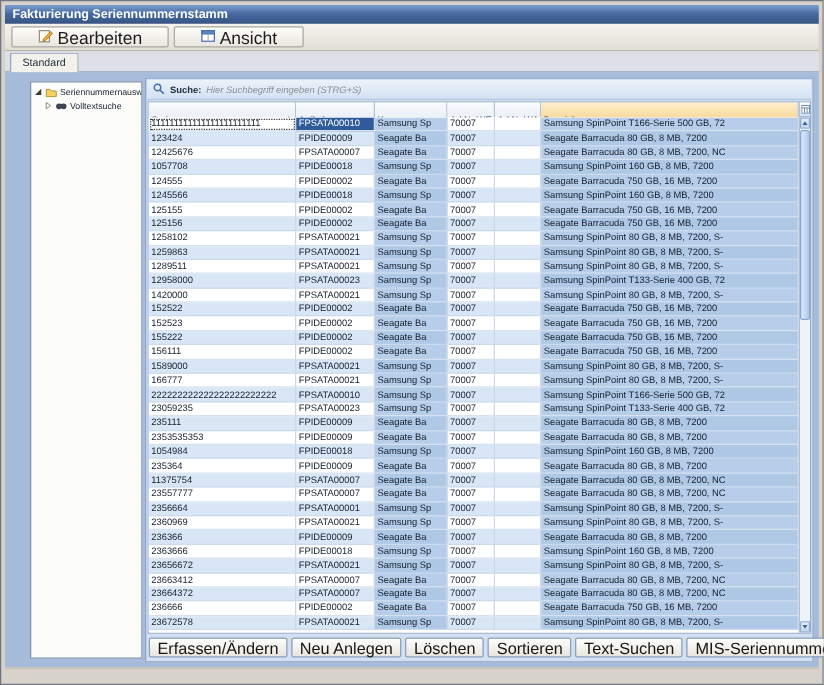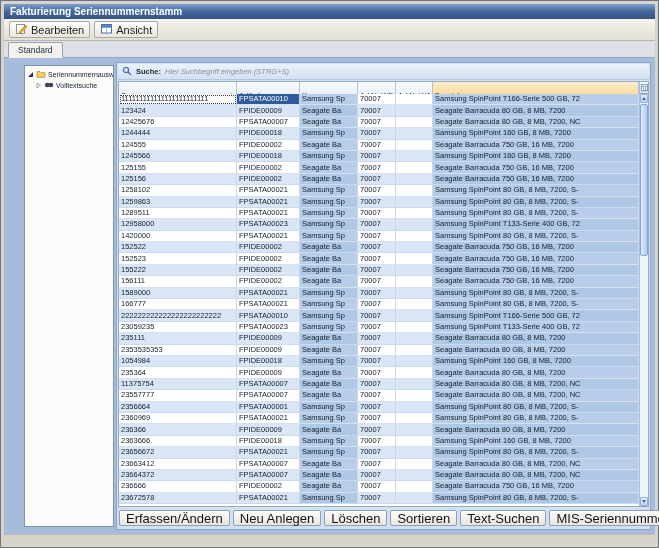--- a/index.html
+++ b/index.html
@@ -9,22 +9,22 @@
   .frame { position:absolute; inset:0; border:1px solid #6f7483; background:#d7d3ca; }
 
   .titlebar { position:absolute; left:3px; top:3px; right:3px; height:16px;
     background:linear-gradient(180deg,#7d9ecf 0%,#46699f 45%,#34517f 100%);
     color:#fff; font-size:10px; font-weight:bold; line-height:15px; padding-left:6px;
     white-space:nowrap; }
 
   .toolbar { position:absolute; left:3px; top:18px; right:3px; height:22px;
     background:linear-gradient(180deg,#f5f3ed,#e2dfd6); border-bottom:1px solid #b9b5aa;
     display:flex; align-items:center; padding-left:5px; gap:4px; }
-  .tb-btn { display:inline-flex; align-items:center; gap:3px; height:17px; padding:0 5px;
-    font-size:11px; color:#1d1d1d; background:linear-gradient(180deg,#fdfdfa,#e9e6de);
+  .tb-btn { display:inline-flex; align-items:center; gap:3px; height:17px; padding:0 20px;
+    font-size:14px; color:#1d1d1d; background:linear-gradient(180deg,#fdfdfa,#e9e6de);
     border:1px solid #a8a9a2; border-radius:2px; font-family:"Liberation Sans",sans-serif; cursor:default; }
 
   .tabstrip { position:absolute; left:3px; top:40px; right:3px; height:17px;
     background:#dde1e7; border-bottom:1px solid #8fa6c4; }
   .tab { position:absolute; left:4px; bottom:-1px; height:16px; padding:0 9px;
     background:#f2f1ec; border:1px solid #93a3b8; border-bottom:1px solid #f2f1ec;
     border-radius:2px 2px 0 0; font-size:8.5px; line-height:14px; color:#1c2b3a; }
 
   .content { position:absolute; left:3px; top:57px; right:3px; bottom:13px; background:#a6bcda; }
 
@@ -223,21 +223,21 @@
             </div>
             <div class="grid-row">
               <div class="cell c0">12425676</div>
               <div class="cell c1">FPSATA00007</div>
               <div class="cell c2">Seagate Ba</div>
               <div class="cell c3">70007</div>
               <div class="cell c4"></div>
               <div class="cell c5">Seagate Barracuda 80 GB, 8 MB, 7200, NC</div>
             </div>
             <div class="grid-row alt">
-              <div class="cell c0">1244444</div>
+              <div class="cell c0">1057708</div>
               <div class="cell c1">FPIDE00018</div>
               <div class="cell c2">Samsung Sp</div>
               <div class="cell c3">70007</div>
               <div class="cell c4"></div>
               <div class="cell c5">Samsung SpinPoint 160 GB, 8 MB, 7200</div>
             </div>
             <div class="grid-row">
               <div class="cell c0">124555</div>
               <div class="cell c1">FPIDE00002</div>
               <div class="cell c2">Seagate Ba</div>

